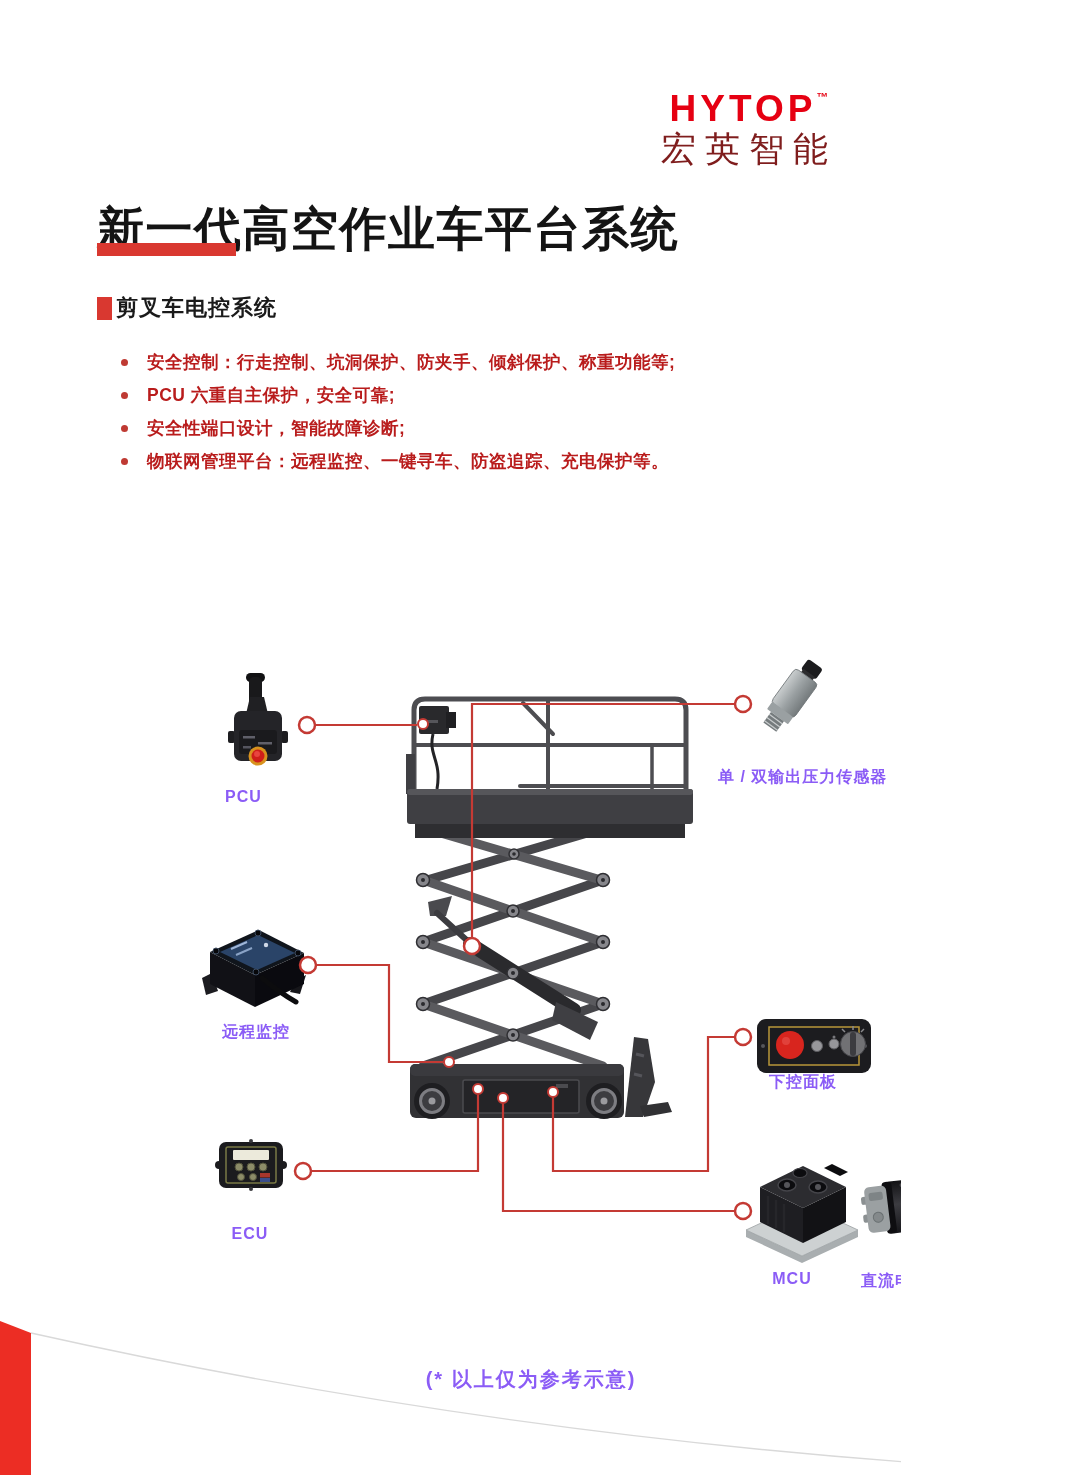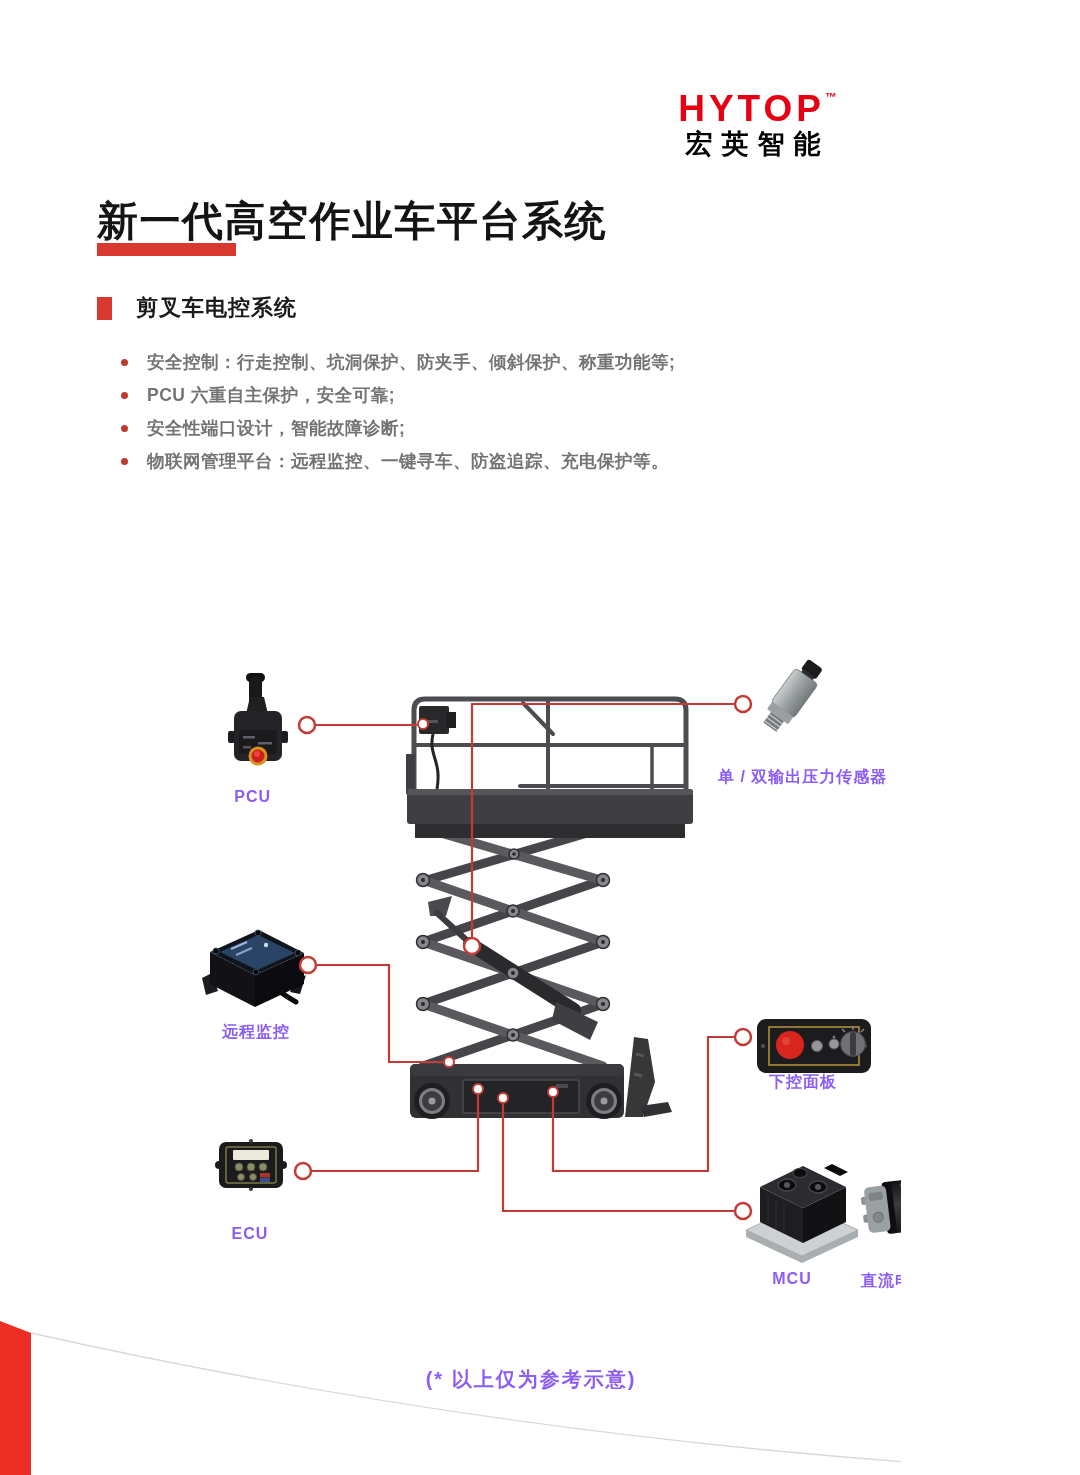--- a/index.html
+++ b/index.html
@@ -3,40 +3,40 @@
 <meta charset="utf-8">
 <style>
   html,body{margin:0;padding:0;background:#ffffff;}
   .page{position:relative;width:901px;height:1475px;background:#ffffff;overflow:hidden;
         font-family:"Liberation Sans","DejaVu Sans",sans-serif;margin-top:44px;}
 
   
   .logo{position:absolute;top:46px;right:64px;text-align:center;}
   .logo .brand{font-size:37px;font-weight:800;color:#e60012;letter-spacing:4px;line-height:1;}
   .logo .tm{font-size:12px;font-weight:700;color:#e60012;vertical-align:top;letter-spacing:0;}
-  .logo .company{margin-top:4px;font-size:27px;font-weight:700;color:#000000;letter-spacing:9px;line-height:1;}
-
-  
-  .page-title{position:absolute;left:97px;top:127px;font-size:41px;font-weight:900;
+  .logo .company{margin-top:4px;font-size:35px;font-weight:400;color:#7f1d1d;letter-spacing:9px;line-height:1;}
+
+  
+  .page-title{position:absolute;left:97px;top:127px;font-size:47px;font-weight:900;
               color:#141414;letter-spacing:1.5px;line-height:1.15;}
   .title-bar{position:absolute;left:97px;top:199px;width:139px;height:13px;background:#d93830;}
 
-  .section{position:absolute;left:97px;top:249px;display:flex;align-items:center;gap:24px;}
+  .section{position:absolute;left:97px;top:249px;display:flex;align-items:center;gap:4px;}
   .section .sq{width:15px;height:23px;background:#d93830;}
   .section .txt{font-size:22px;font-weight:800;color:#1a1a1a;letter-spacing:1px;}
 
   
   .bullets{position:absolute;left:121px;top:308px;list-style:none;margin:0;padding:0;}
   .bullets li{display:flex;align-items:flex-start;gap:19px;margin-bottom:12px;
-              font-size:17.5px;line-height:21px;font-weight:600;color:#737373;letter-spacing:0.5px;}
+              font-size:17.5px;line-height:21px;font-weight:600;color:#b91c1c;letter-spacing:0.5px;}
   .bullets .dot{flex:0 0 auto;width:7px;height:7px;border-radius:50%;background:#bf3a33;margin-top:7px;}
 
   
   .dlabel{position:absolute;font-size:16px;font-weight:700;color:#8b5cf6;letter-spacing:1px;white-space:nowrap;}
-  .lbl-pcu{left:225px;top:744px;width:46px;text-align:right;}
+  .lbl-pcu{left:225px;top:744px;width:46px;text-align:left;}
   .lbl-pressure{left:718px;top:723px;}
   .lbl-tilt{left:222px;top:978px;}
   .lbl-ecu{left:227px;top:1181px;width:46px;text-align:center;}
   .lbl-panel{left:769px;top:1028px;}
   .lbl-mcu{left:768px;top:1226px;width:48px;text-align:center;}
   .lbl-motor{left:861px;top:1227px;}
 
   
   .footnote{position:absolute;left:0;top:1322px;width:1062px;text-align:center;
             font-size:20px;font-weight:700;color:#8b5cf6;letter-spacing:2px;}

